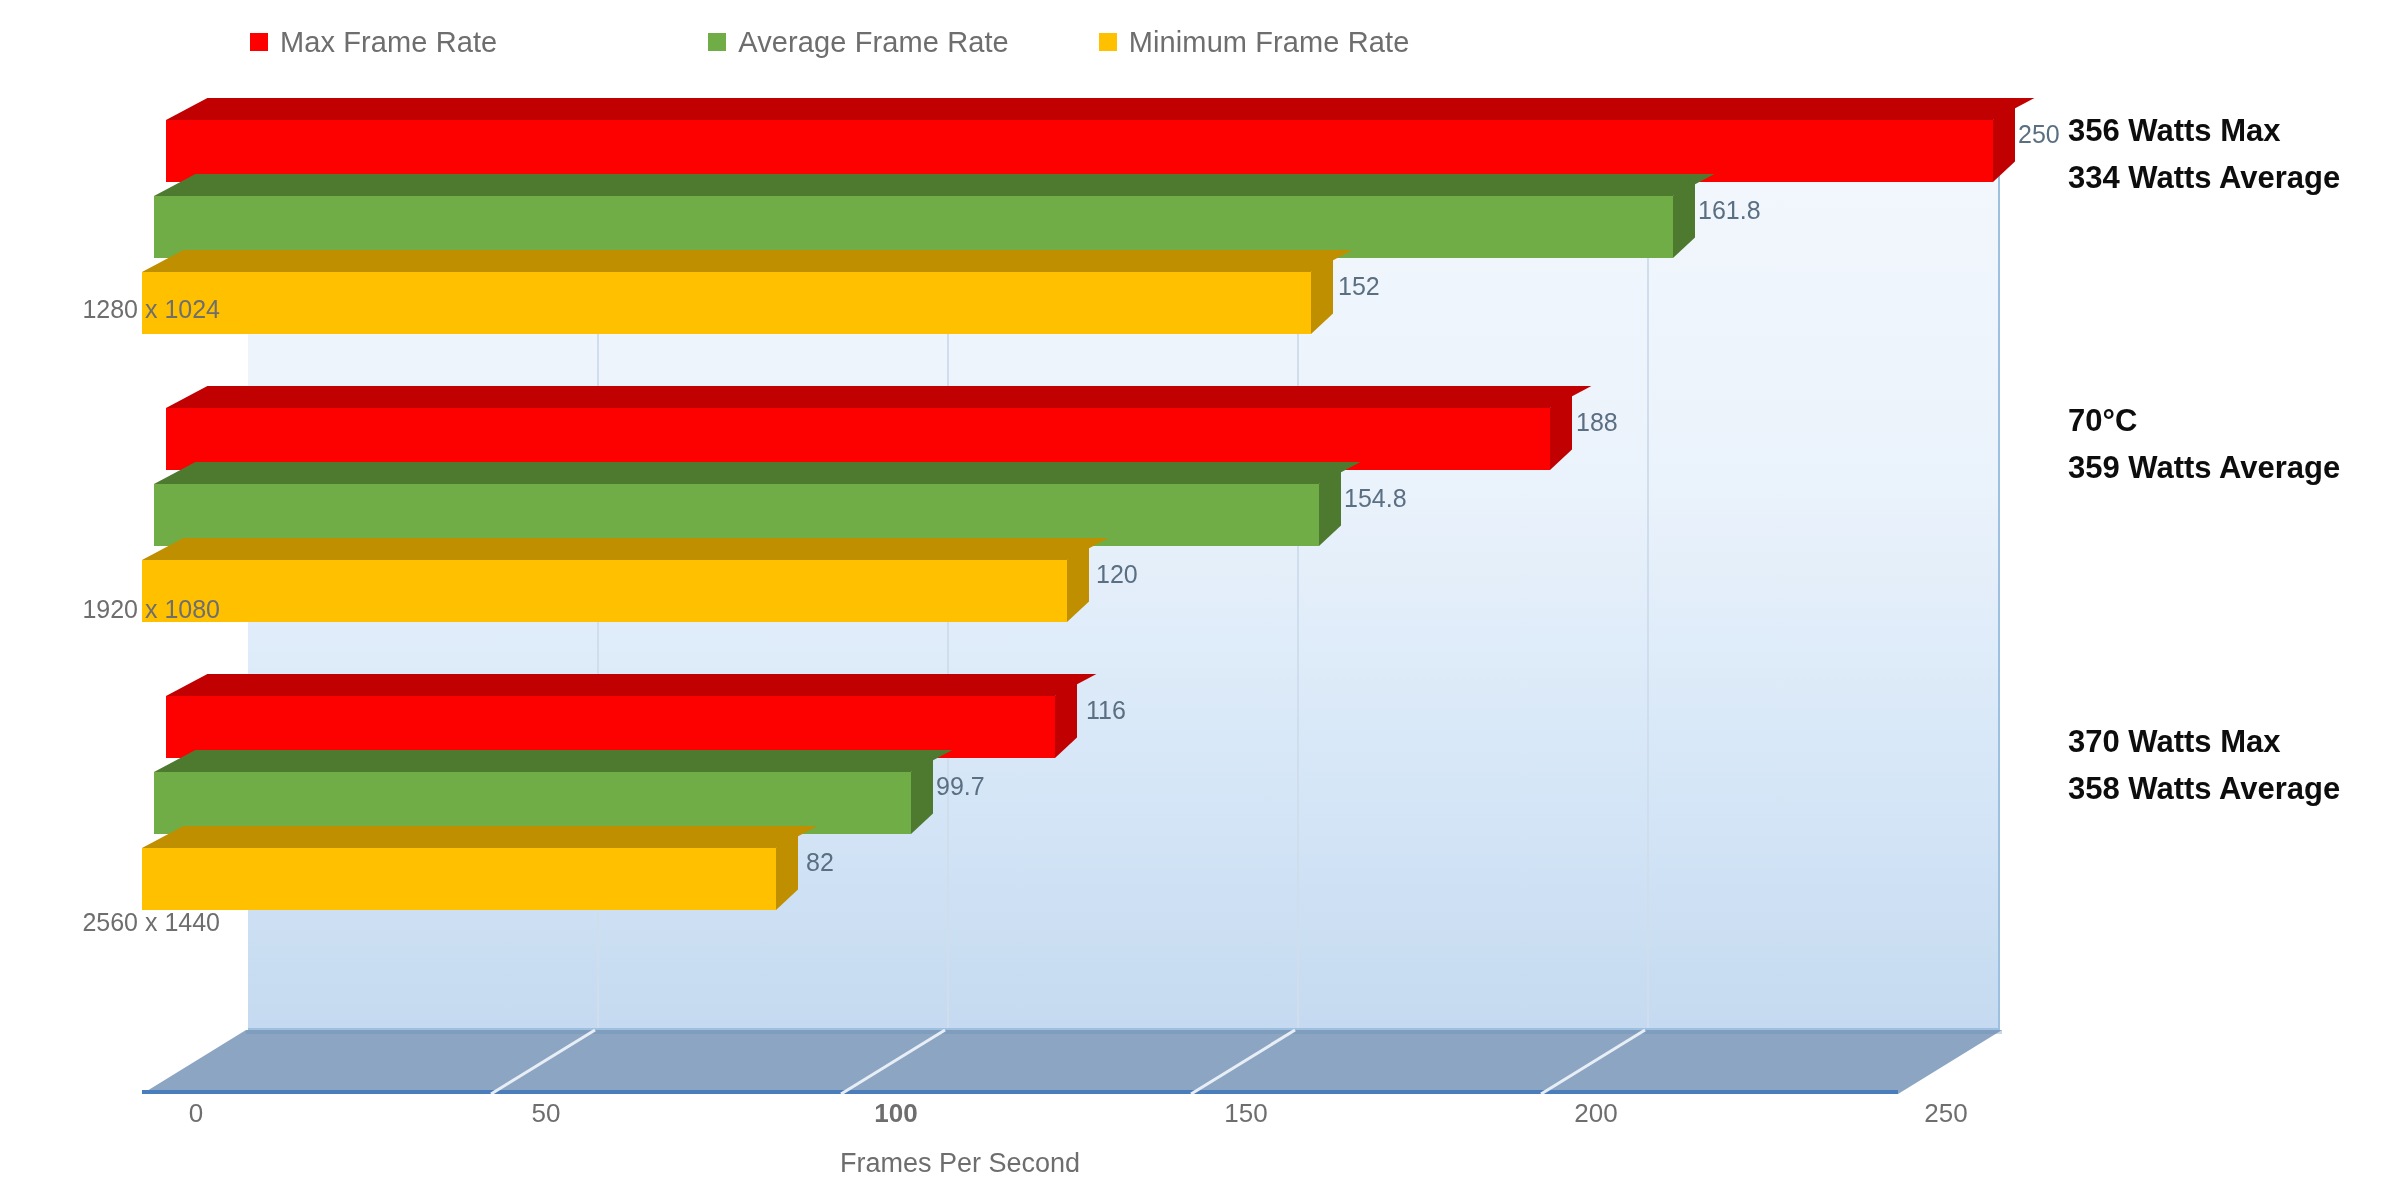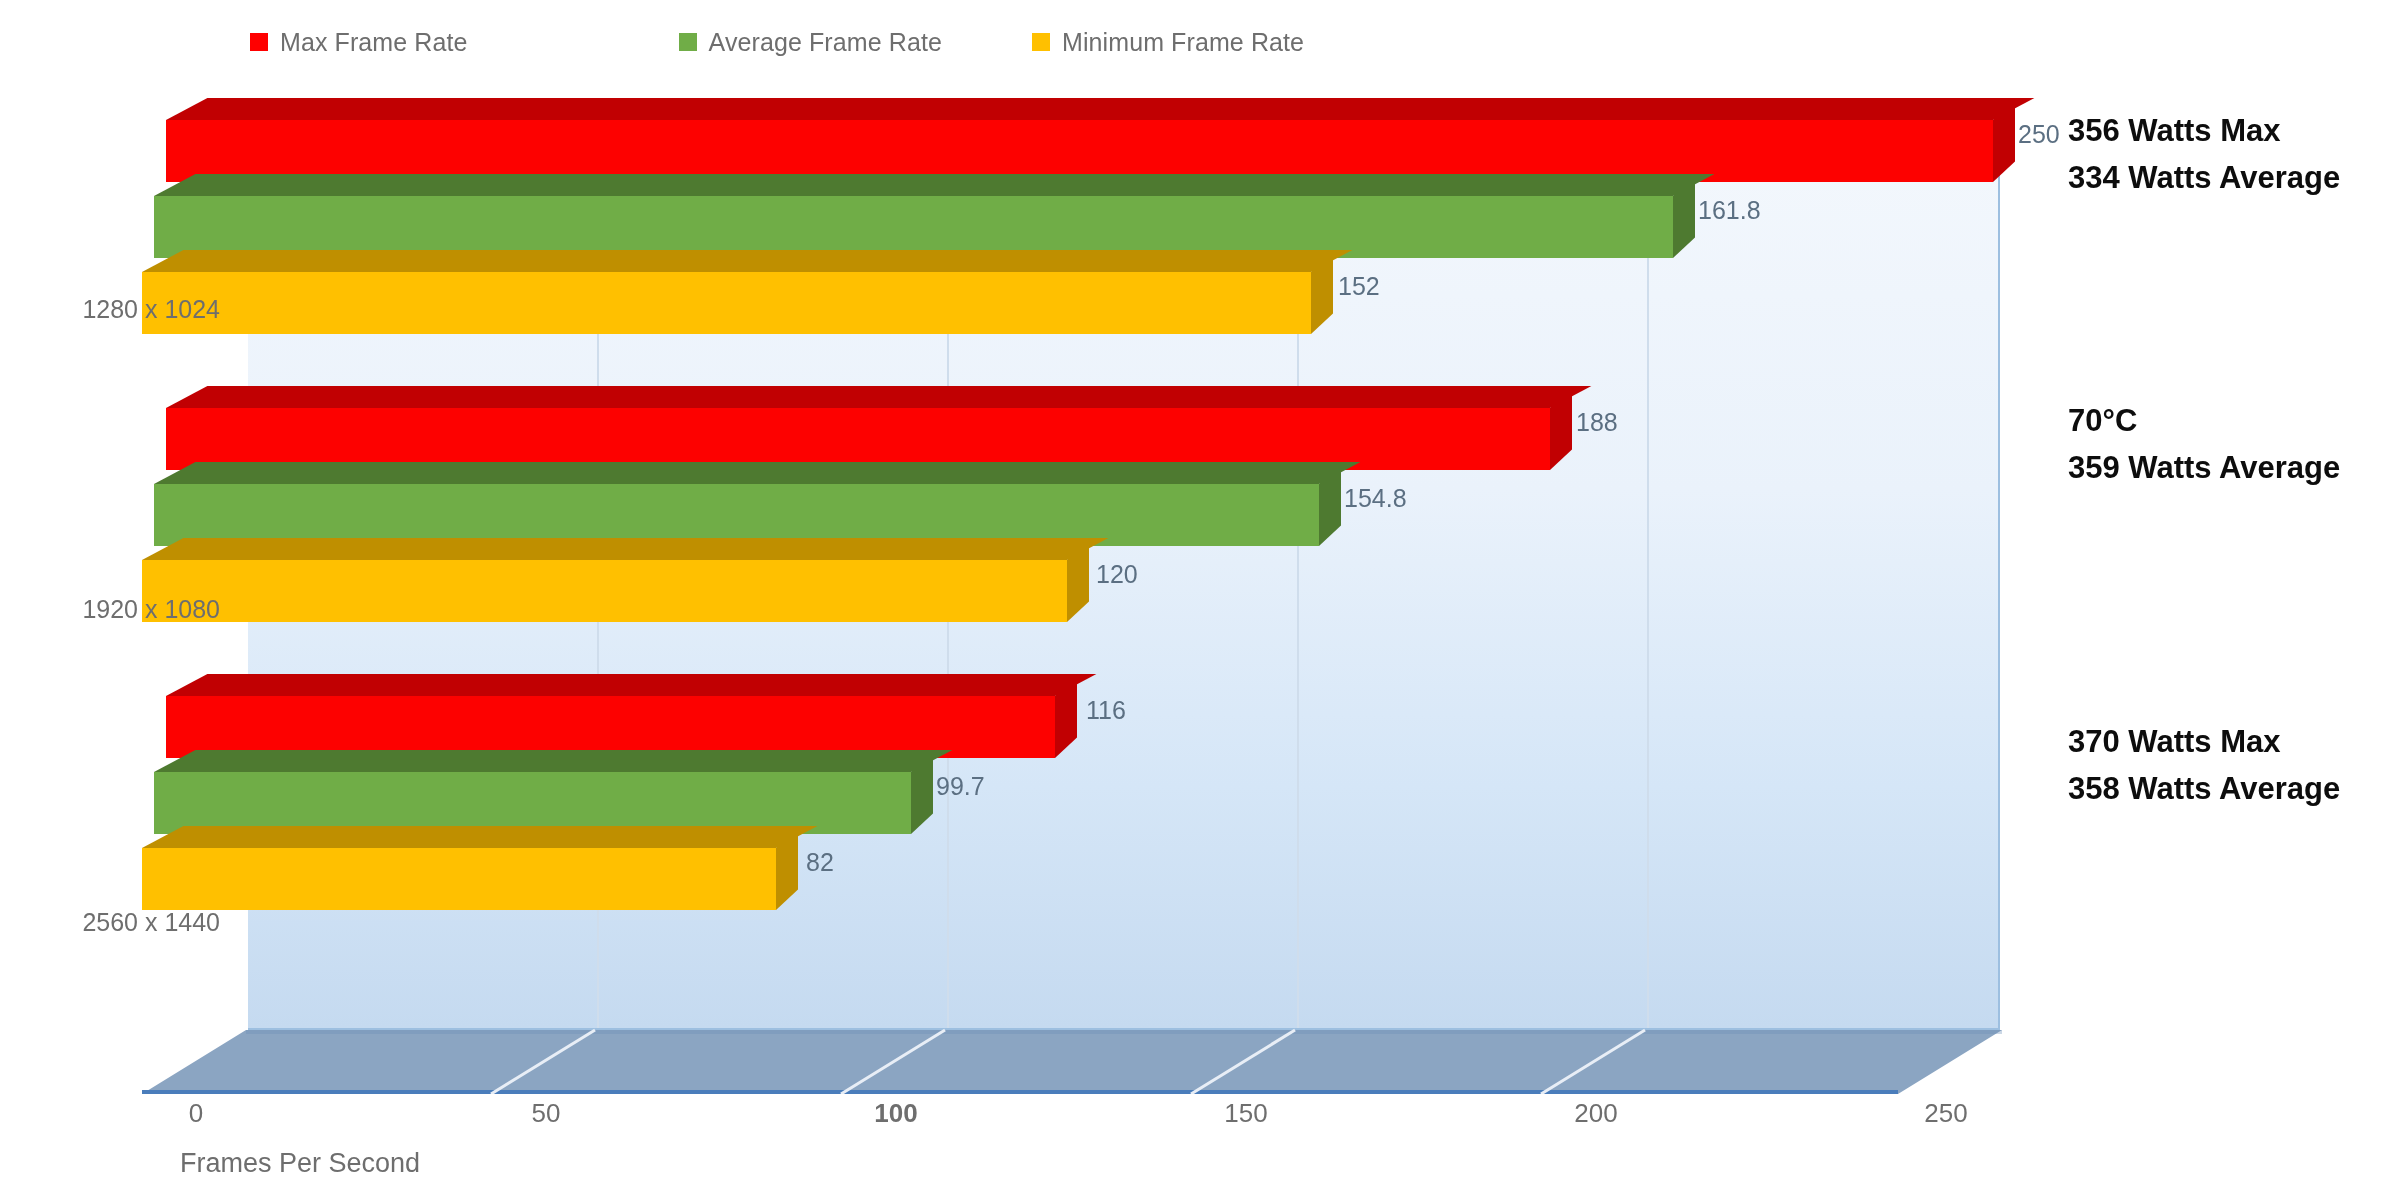--- a/index.html
+++ b/index.html
@@ -6,21 +6,21 @@
   body{width:2404px;height:1183px;position:relative;overflow:hidden;
        font-family:"Liberation Sans",sans-serif;color:#595959;}
 
   
   #legend{position:absolute;left:250px;top:22px;width:1350px;height:40px;
           display:flex;align-items:center;}
   .legend-item{display:flex;align-items:center;}
   .legend-item:nth-child(1){margin-right:200px;}
   .legend-item:nth-child(2){margin-right:90px;padding-left:11px;}
   .swatch{width:18px;height:18px;margin-right:12px;display:inline-block;}
-  .legend-label{font-size:25px;color:#6e6e6e;letter-spacing:.1px;white-space:nowrap;}
+  .legend-label{font-size:29px;color:#6e6e6e;letter-spacing:.1px;white-space:nowrap;}
 
   
   #plot{position:absolute;left:246px;top:98px;width:1754px;height:932px;}
   #backwall{position:absolute;left:0;top:0;width:100%;height:100%;
             background:linear-gradient(180deg,#f4f8fd 0%,#eaf2fb 42%,#d5e6f7 74%,#c5daf0 100%);
             border:2px solid #9dbfe0;box-sizing:border-box;}
   .vgrid{position:absolute;top:0;bottom:0;width:2px;background:#cfddec;}
 
   
   #floor{position:absolute;left:-104px;top:930px;width:1860px;height:66px;}
@@ -47,21 +47,21 @@
   .yellow .top {background:#bf8f00;}
   .yellow .side{background:#bf8f00;}
 
   
   .cat-label{position:absolute;font-size:25px;color:#6e6e6e;text-align:right;
              width:230px;left:-10px;white-space:nowrap;}
 
   
   .xtick{position:absolute;top:1098px;font-size:26px;color:#6e6e6e;
          transform:translateX(-50%);}
-  #xtitle{position:absolute;top:1148px;width:100%;text-align:left;
+  #xtitle{position:absolute;top:1148px;width:100%;text-align:center;
           font-size:27px;color:#6e6e6e;left:0;}
   #xtitle-wrap{position:absolute;left:180px;top:0;width:1560px;}
 
   
   .anno{position:absolute;left:2068px;font-weight:bold;color:#0d0d0d;
         font-size:31px;line-height:47px;white-space:nowrap;}
 </style>
 </head>
 <body>
 

